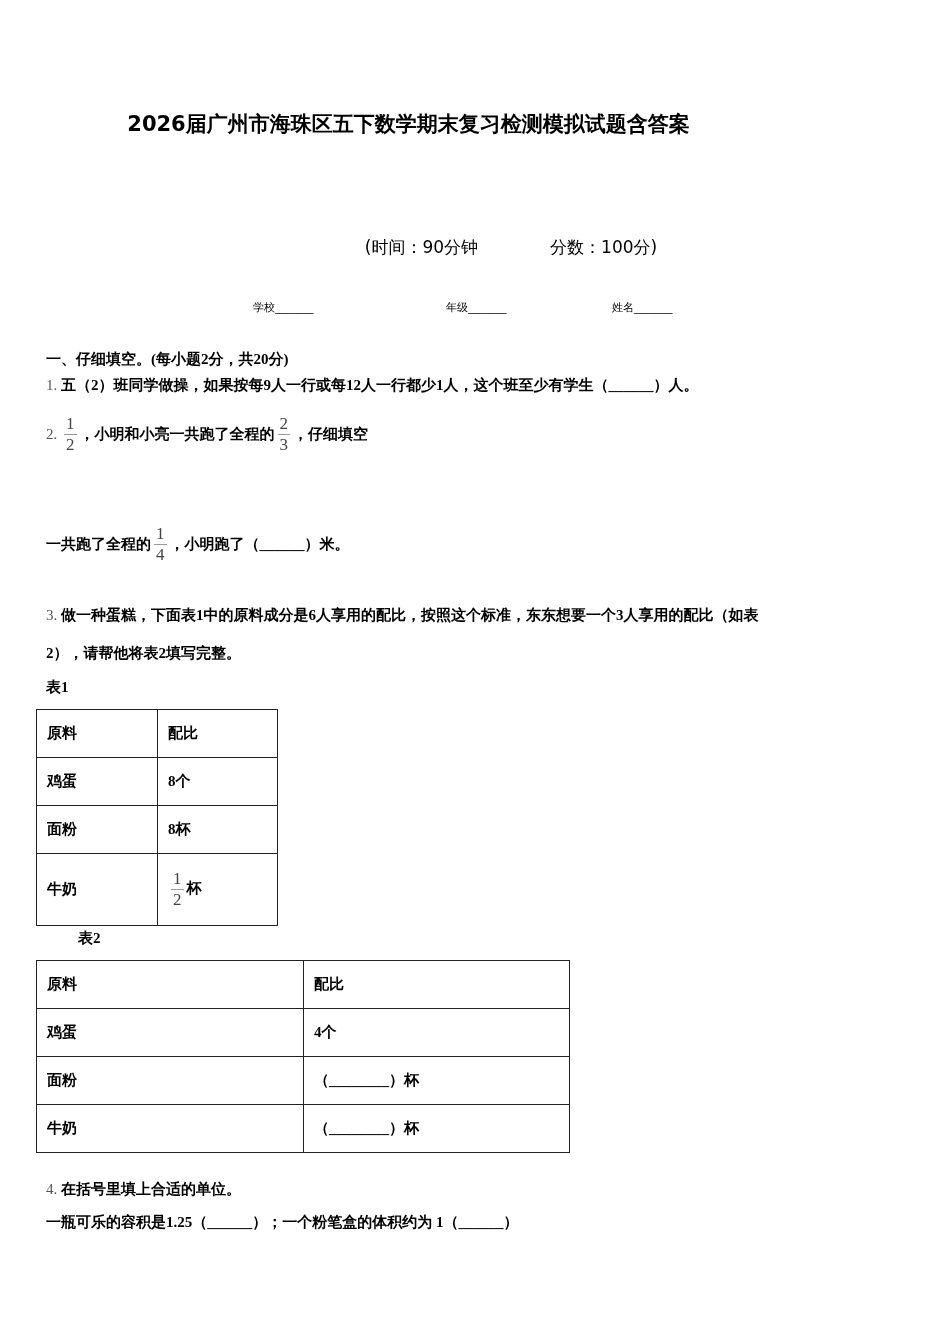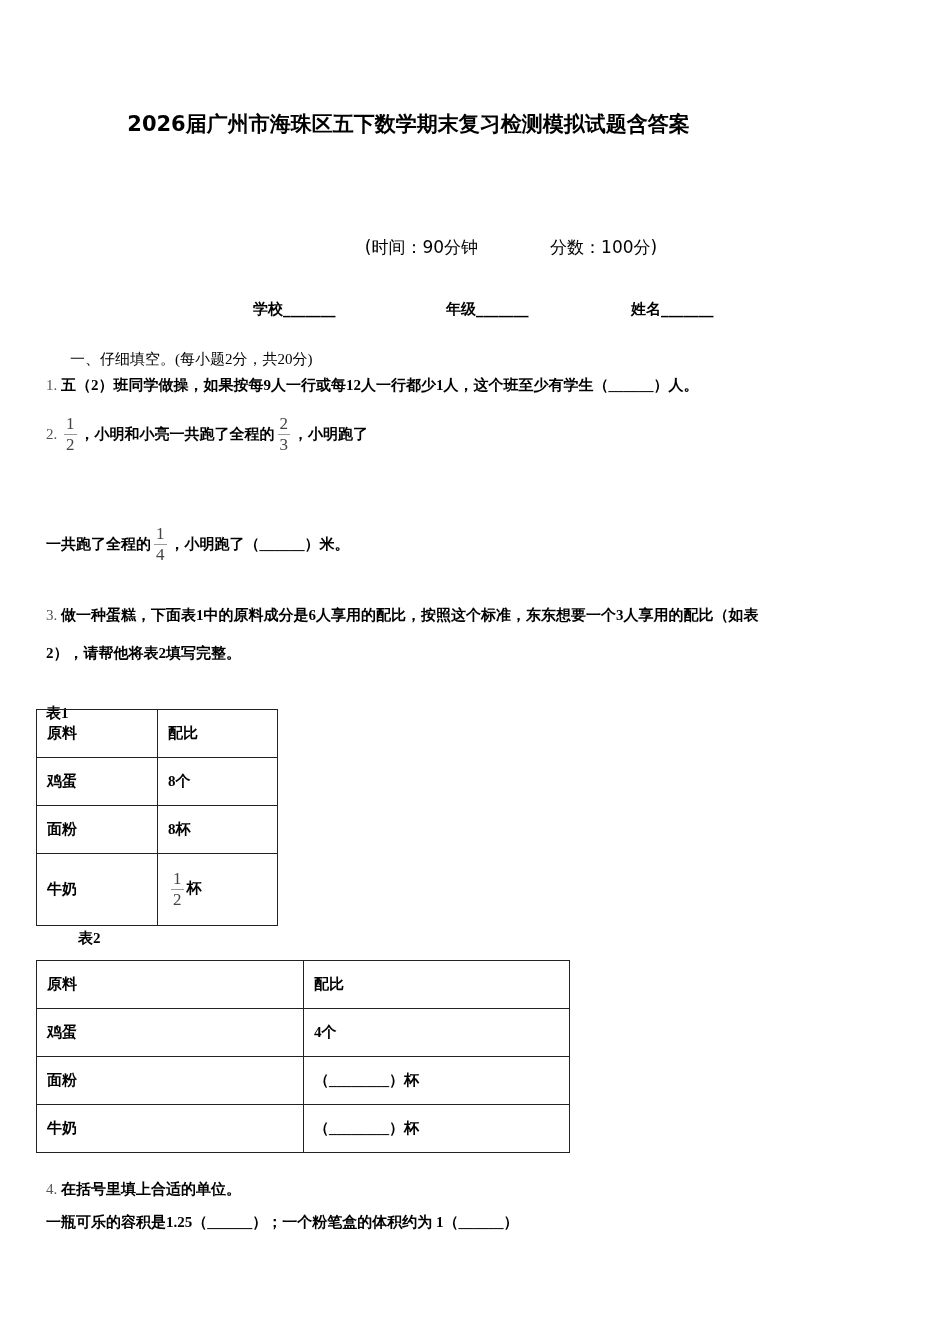--- a/index.html
+++ b/index.html
@@ -6,21 +6,21 @@
   body { width: 950px; height: 1344px; position: relative; overflow: hidden;
          font-family: "Liberation Serif", "DejaVu Serif", serif; color: #000; }
   .abs { position: absolute; }
   .title { top: 110px; left: 0; width: 817px; text-align: center;
            font-family: "DejaVu Sans", "Liberation Sans", sans-serif;
            font-weight: bold; font-size: 21px; letter-spacing: 0px; }
   .meta { top: 236px; left: 0; width: 950px; text-align: center;
           font-family: "DejaVu Sans", "Liberation Sans", sans-serif;
           font-weight: normal; font-size: 17px; margin-left: 36px; }
   .meta .gap { display: inline-block; width: 72px; }
-  .info { top: 300px; font-size: 15px; font-family: "DejaVu Sans", "Liberation Sans", sans-serif; font-weight: bold; }
+  .info { top: 300px; font-size: 11px; font-family: "DejaVu Sans", "Liberation Sans", sans-serif; }
   .line { font-size: 15px; font-weight: bold; left: 46px; white-space: nowrap; }
   .qnum { font-weight: normal; color: #555; }
   .frac { display: inline-flex; flex-direction: column; align-items: center;
           vertical-align: middle; font-weight: normal; color: #444;
           font-size: 17px; line-height: 20px; margin: 0 3px; }
   .frac .num { border-bottom: 1px solid #999; padding: 0 2px; }
   table.tbl { position: absolute; border-collapse: collapse; font-size: 15px; font-weight: bold; }
   table.tbl td { border: 1.5px solid #222; padding: 0 0 0 10px; vertical-align: middle; }
   .cap { font-size: 15px; font-weight: bold; left: 46px; }
 </style>
@@ -32,61 +32,61 @@
 <div class="abs meta">
   <span>(时间：90分钟</span><span class="gap"></span><span>分数：100分)</span>
 </div>
 
 <div class="abs info" style="left:253px;">
   <span>学校</span><span>_______</span>
 </div>
 <div class="abs info" style="left:446px;">
   <span>年级</span><span>_______</span>
 </div>
-<div class="abs info" style="left:631px;">
+<div class="abs info" style="left:612px;">
   <span>姓名</span><span>_______</span>
 </div>
 
-<div class="abs line" style="top:350px; font-weight:normal;margin-left:24px;">一、仔细填空。(每小题2分，共20分)</div>
+<div class="abs line" style="top:350px; font-weight:bold;">一、仔细填空。(每小题2分，共20分)</div>
 
 <div class="abs line" style="top:376px;">
   <span class="qnum">1.</span>
   <span>五（2）班同学做操，如果按每9人一行或每12人一行都少1人，这个班至少有学生（______）人。</span>
 </div>
 
 <div class="abs line" style="top:414px; display:flex; align-items:center;">
   <span class="qnum">2.</span>&nbsp;
   <span class="frac">
     <span class="num">1</span>
     <span class="den">2</span>
   </span>
   <span>，小明和小亮一共跑了全程的</span>
   <span class="frac">
     <span class="num">2</span>
     <span class="den">3</span>
   </span>
-  <span>，小明跑了</span>
+  <span>，仔细填空</span>
 </div>
 
 <div class="abs line" style="top:524px; display:flex; align-items:center;justify-content:space-between;">
   <span>一共跑了全程的</span>
   <span class="frac">
     <span class="num">1</span>
     <span class="den">4</span>
   </span>
   <span>，小明跑了（______）米。</span>
 </div>
 
 <div class="abs line" style="top:606px;">
   <span class="qnum">3.</span>
   <span>做一种蛋糕，下面表1中的原料成分是6人享用的配比，按照这个标准，东东想要一个3人享用的配比（如表</span>
 </div>
 <div class="abs line" style="top:644px;">2），请帮他将表2填写完整。</div>
 
-<div class="abs cap" style="top:704px;">表1</div>
+<div class="abs cap" style="top:678px;">表1</div>
 <table class="tbl" style="left:36px; top:709px; width:242px;">
   <tbody>
       <tr style="height:48px;">
     <td style="width:110px;">原料</td>
     <td>配比</td>
   </tr>
   <tr style="height:48px;">
     <td>鸡蛋</td>
     <td>8个</td>
   </tr>

